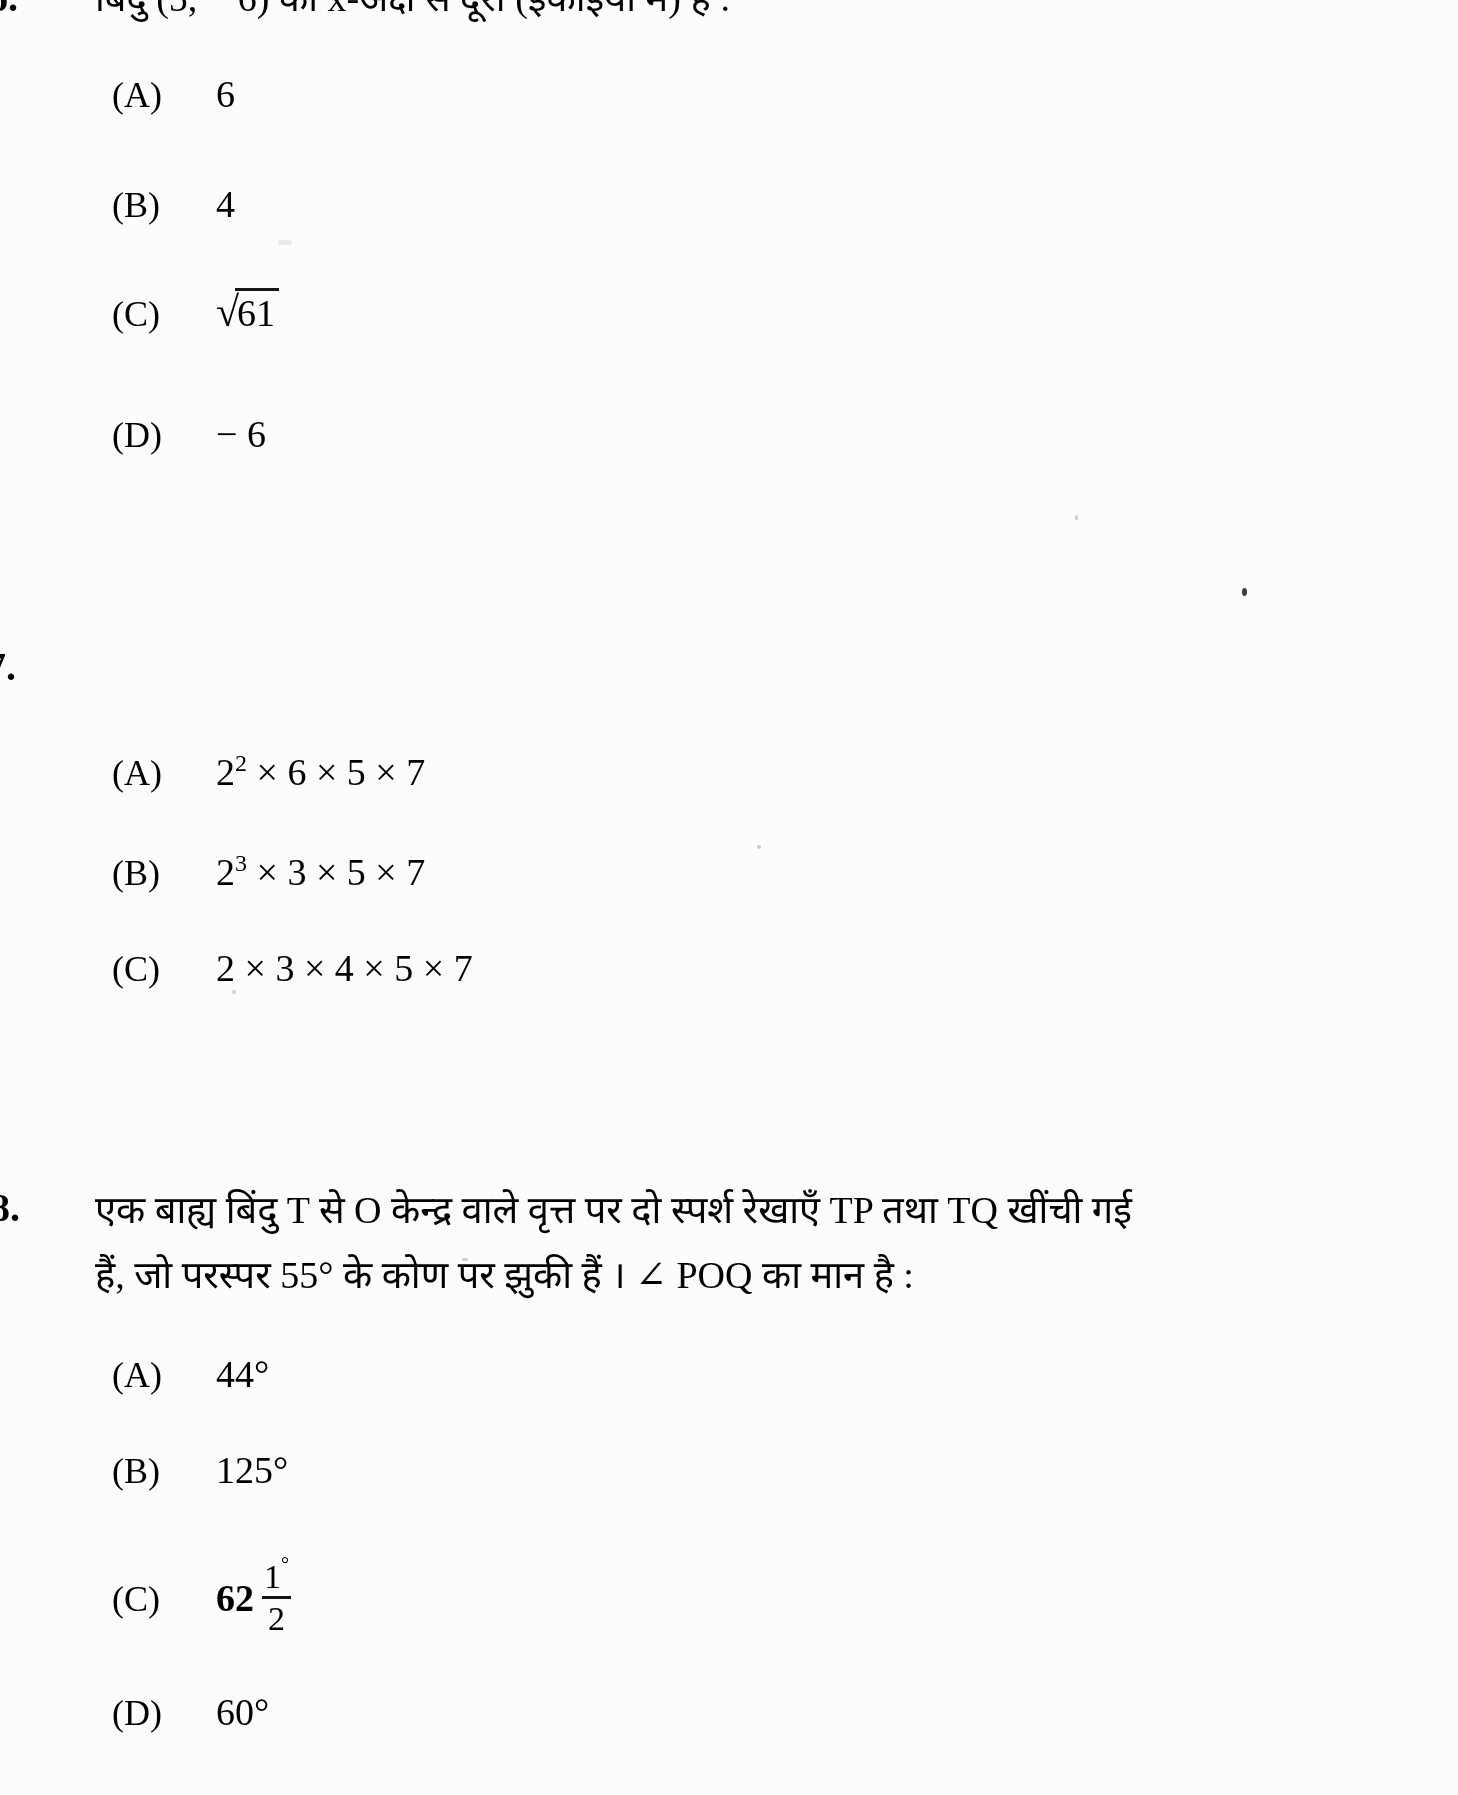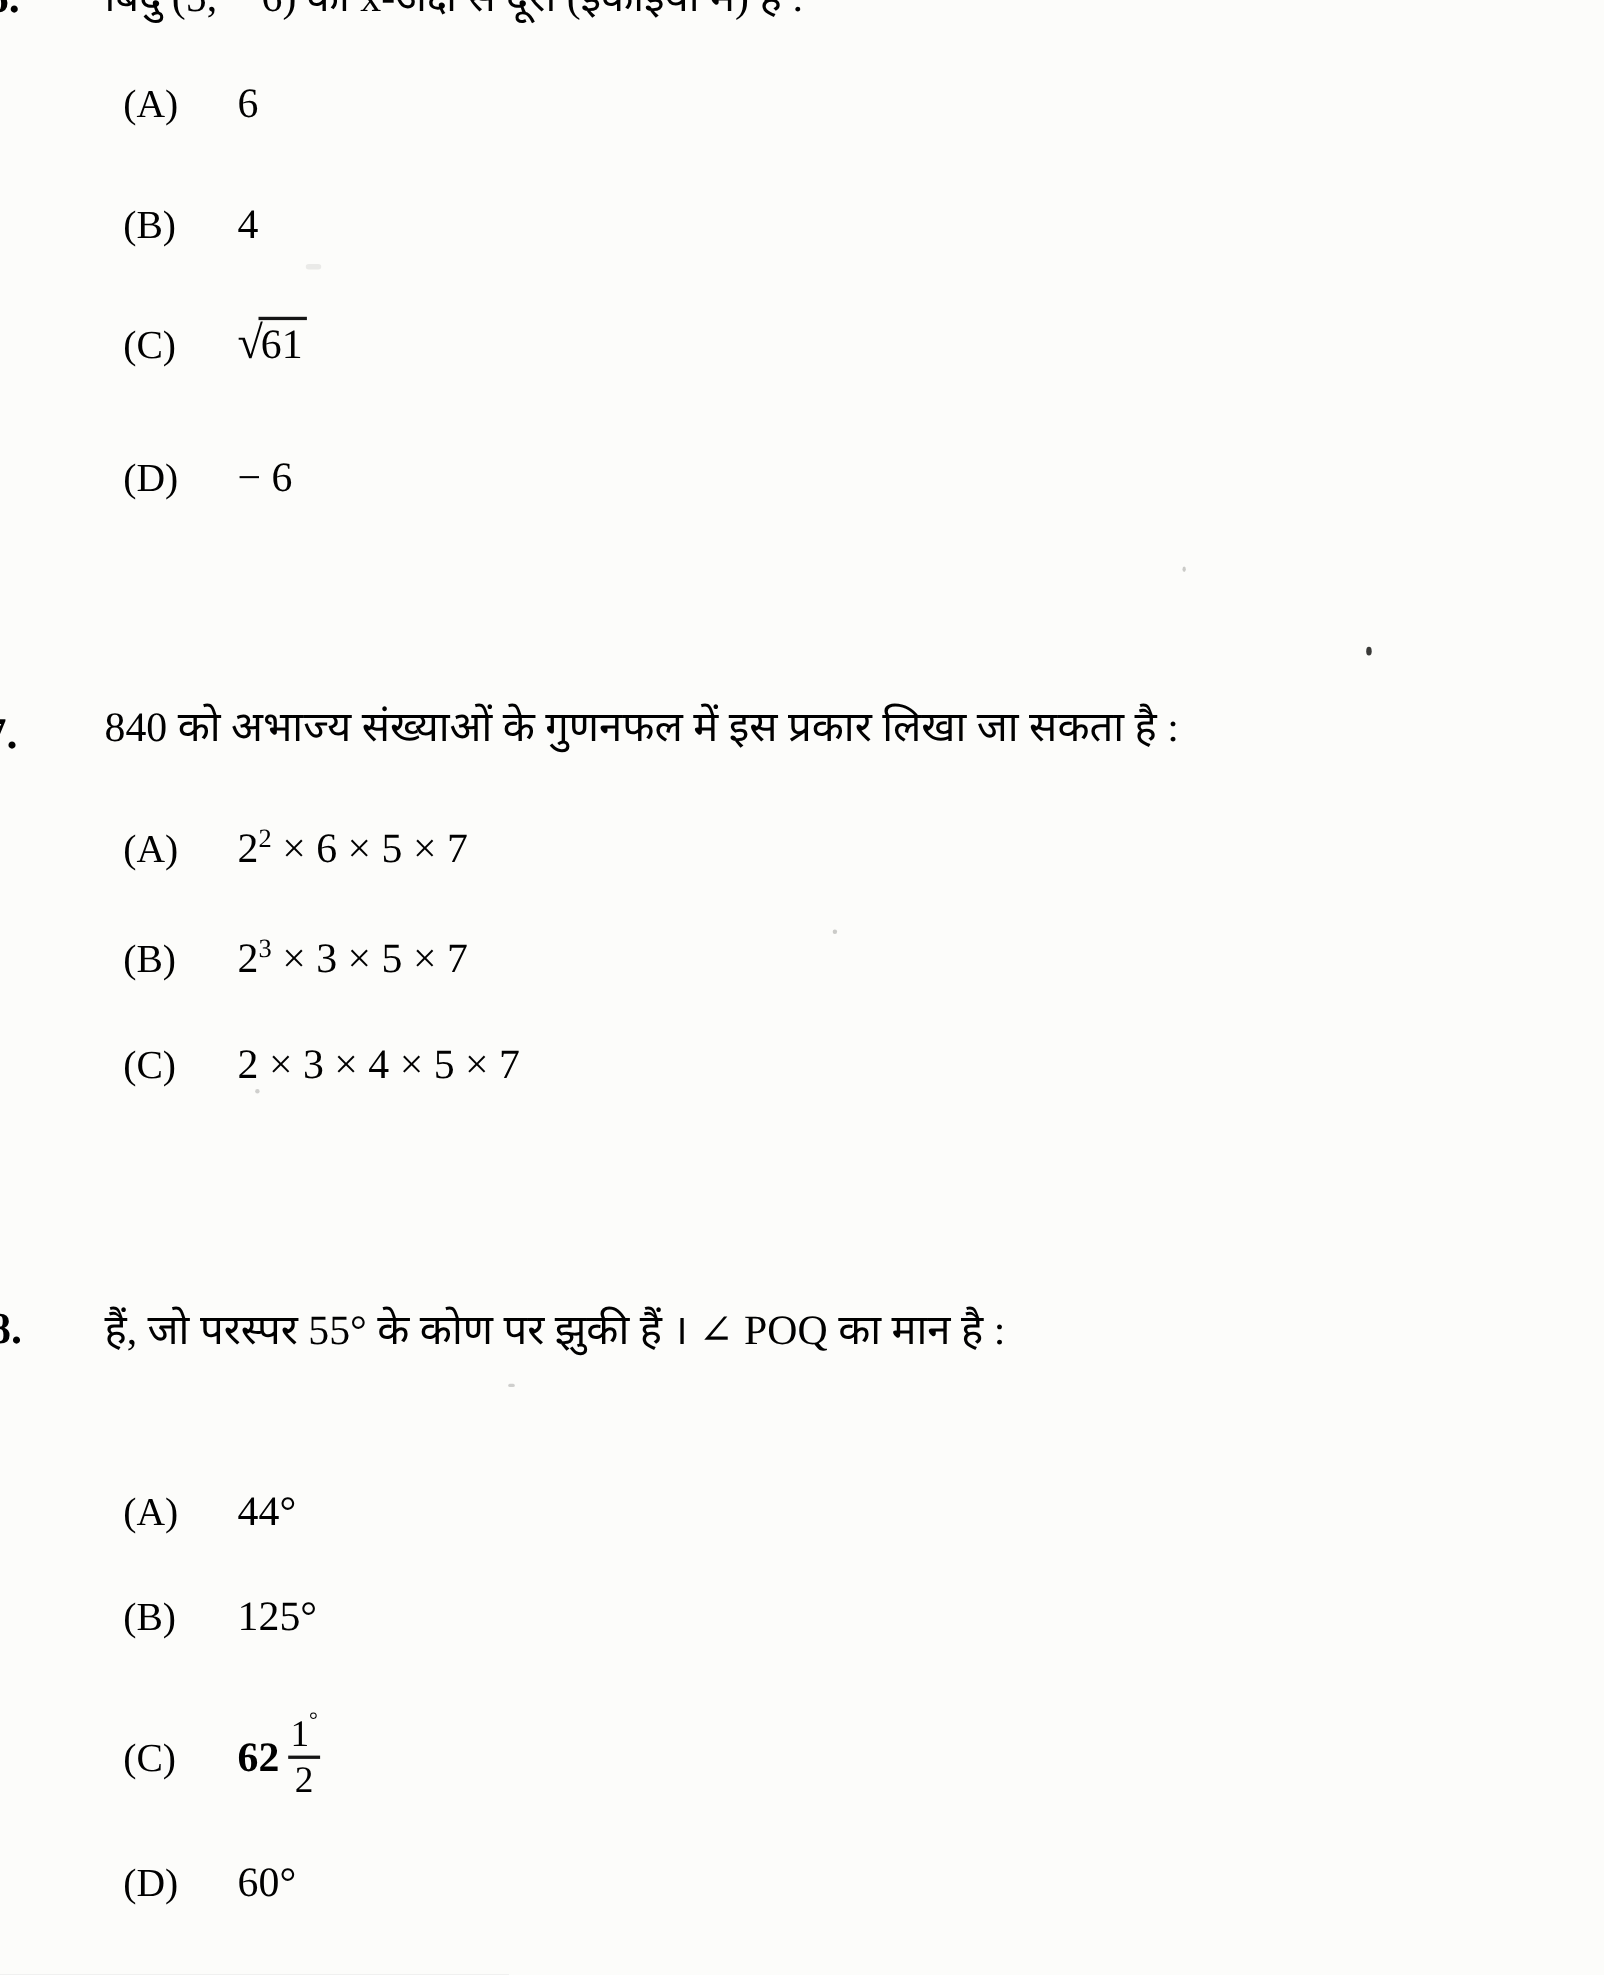--- a/index.html
+++ b/index.html
@@ -82,37 +82,37 @@
   <div class="row" style="left:112px;top:288px;">
     <span class="optlabel">(C)</span>
     <span class="optvalue sqrt"><span class="radsign">√</span><span class="radicand">61</span></span>
   </div>
   <div class="row" style="left:112px;top:412px;">
     <span class="optlabel">(D)</span>
     <span class="optvalue">− 6</span>
   </div>
 
   <span class="qnum" style="position:absolute;left:-14px;top:645px;">7.</span>
-  <span class="qtext" style="position:absolute;left:95px;top:638px;line-height:1.3;">840 को अभाज्य संख्याओं के गुणनफल में इस प्रकार लिखा जा सकता है :</span>
 
   <div class="row" style="left:112px;top:750px;">
     <span class="optlabel">(A)</span>
     <span class="optvalue"><span>2</span><sup class="exp">2</sup><span> × 6 × 5 × 7</span></span>
   </div>
   <div class="row" style="left:112px;top:850px;">
     <span class="optlabel">(B)</span>
     <span class="optvalue"><span>2</span><sup class="exp">3</sup><span> × 3 × 5 × 7</span></span>
   </div>
   <div class="row" style="left:112px;top:946px;">
     <span class="optlabel">(C)</span>
     <span class="optvalue">2 × 3 × 4 × 5 × 7</span>
   </div>
 
   <span class="qnum" style="position:absolute;left:-10px;top:1186px;">8.</span>
   <div style="position:absolute;left:95px;top:1178px;width:1200px;">
+    <div class="qtext" style="line-height:1.7;">एक बाह्य बिंदु T से O केन्द्र वाले वृत्त पर दो स्पर्श रेखाएँ TP तथा TQ खींची गई</div>
     <div class="qtext" style="line-height:1.7;">हैं, जो परस्पर 55° के कोण पर झुकी हैं । ∠ POQ का मान है :</div>
   </div>
 
   <div class="row" style="left:112px;top:1352px;">
     <span class="optlabel">(A)</span>
     <span class="optvalue">44°</span>
   </div>
   <div class="row" style="left:112px;top:1448px;">
     <span class="optlabel">(B)</span>
     <span class="optvalue">125°</span>

